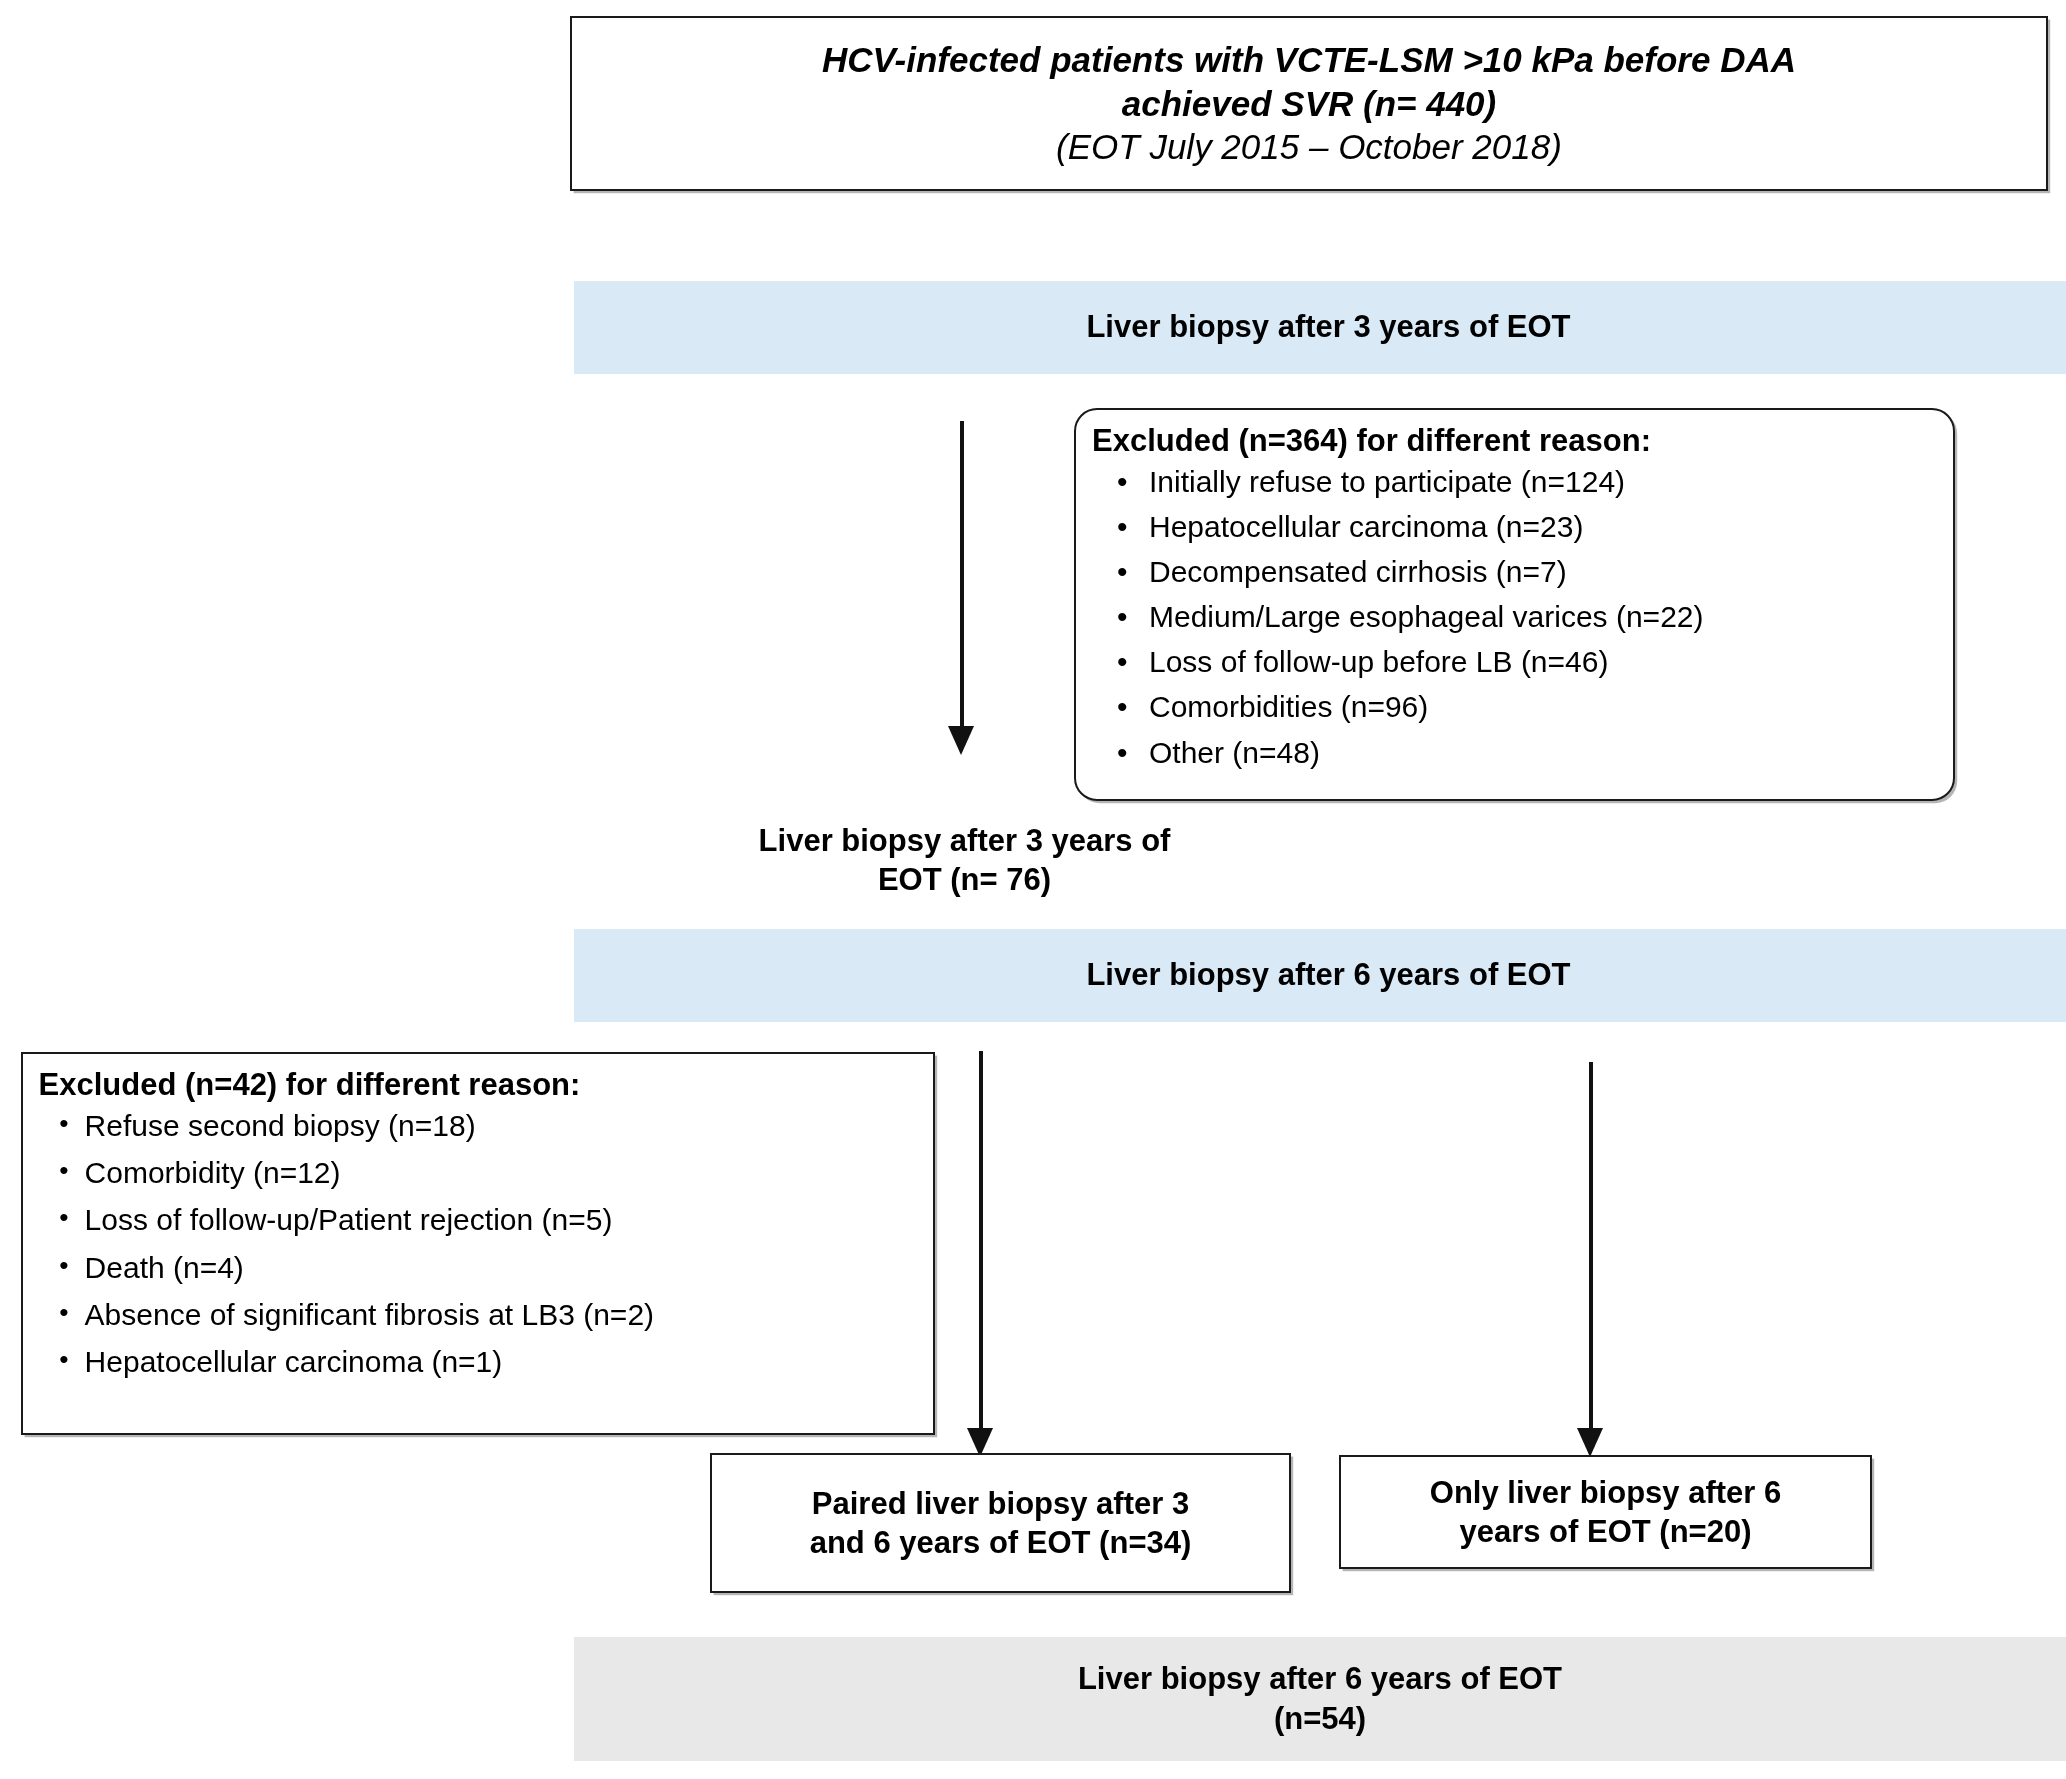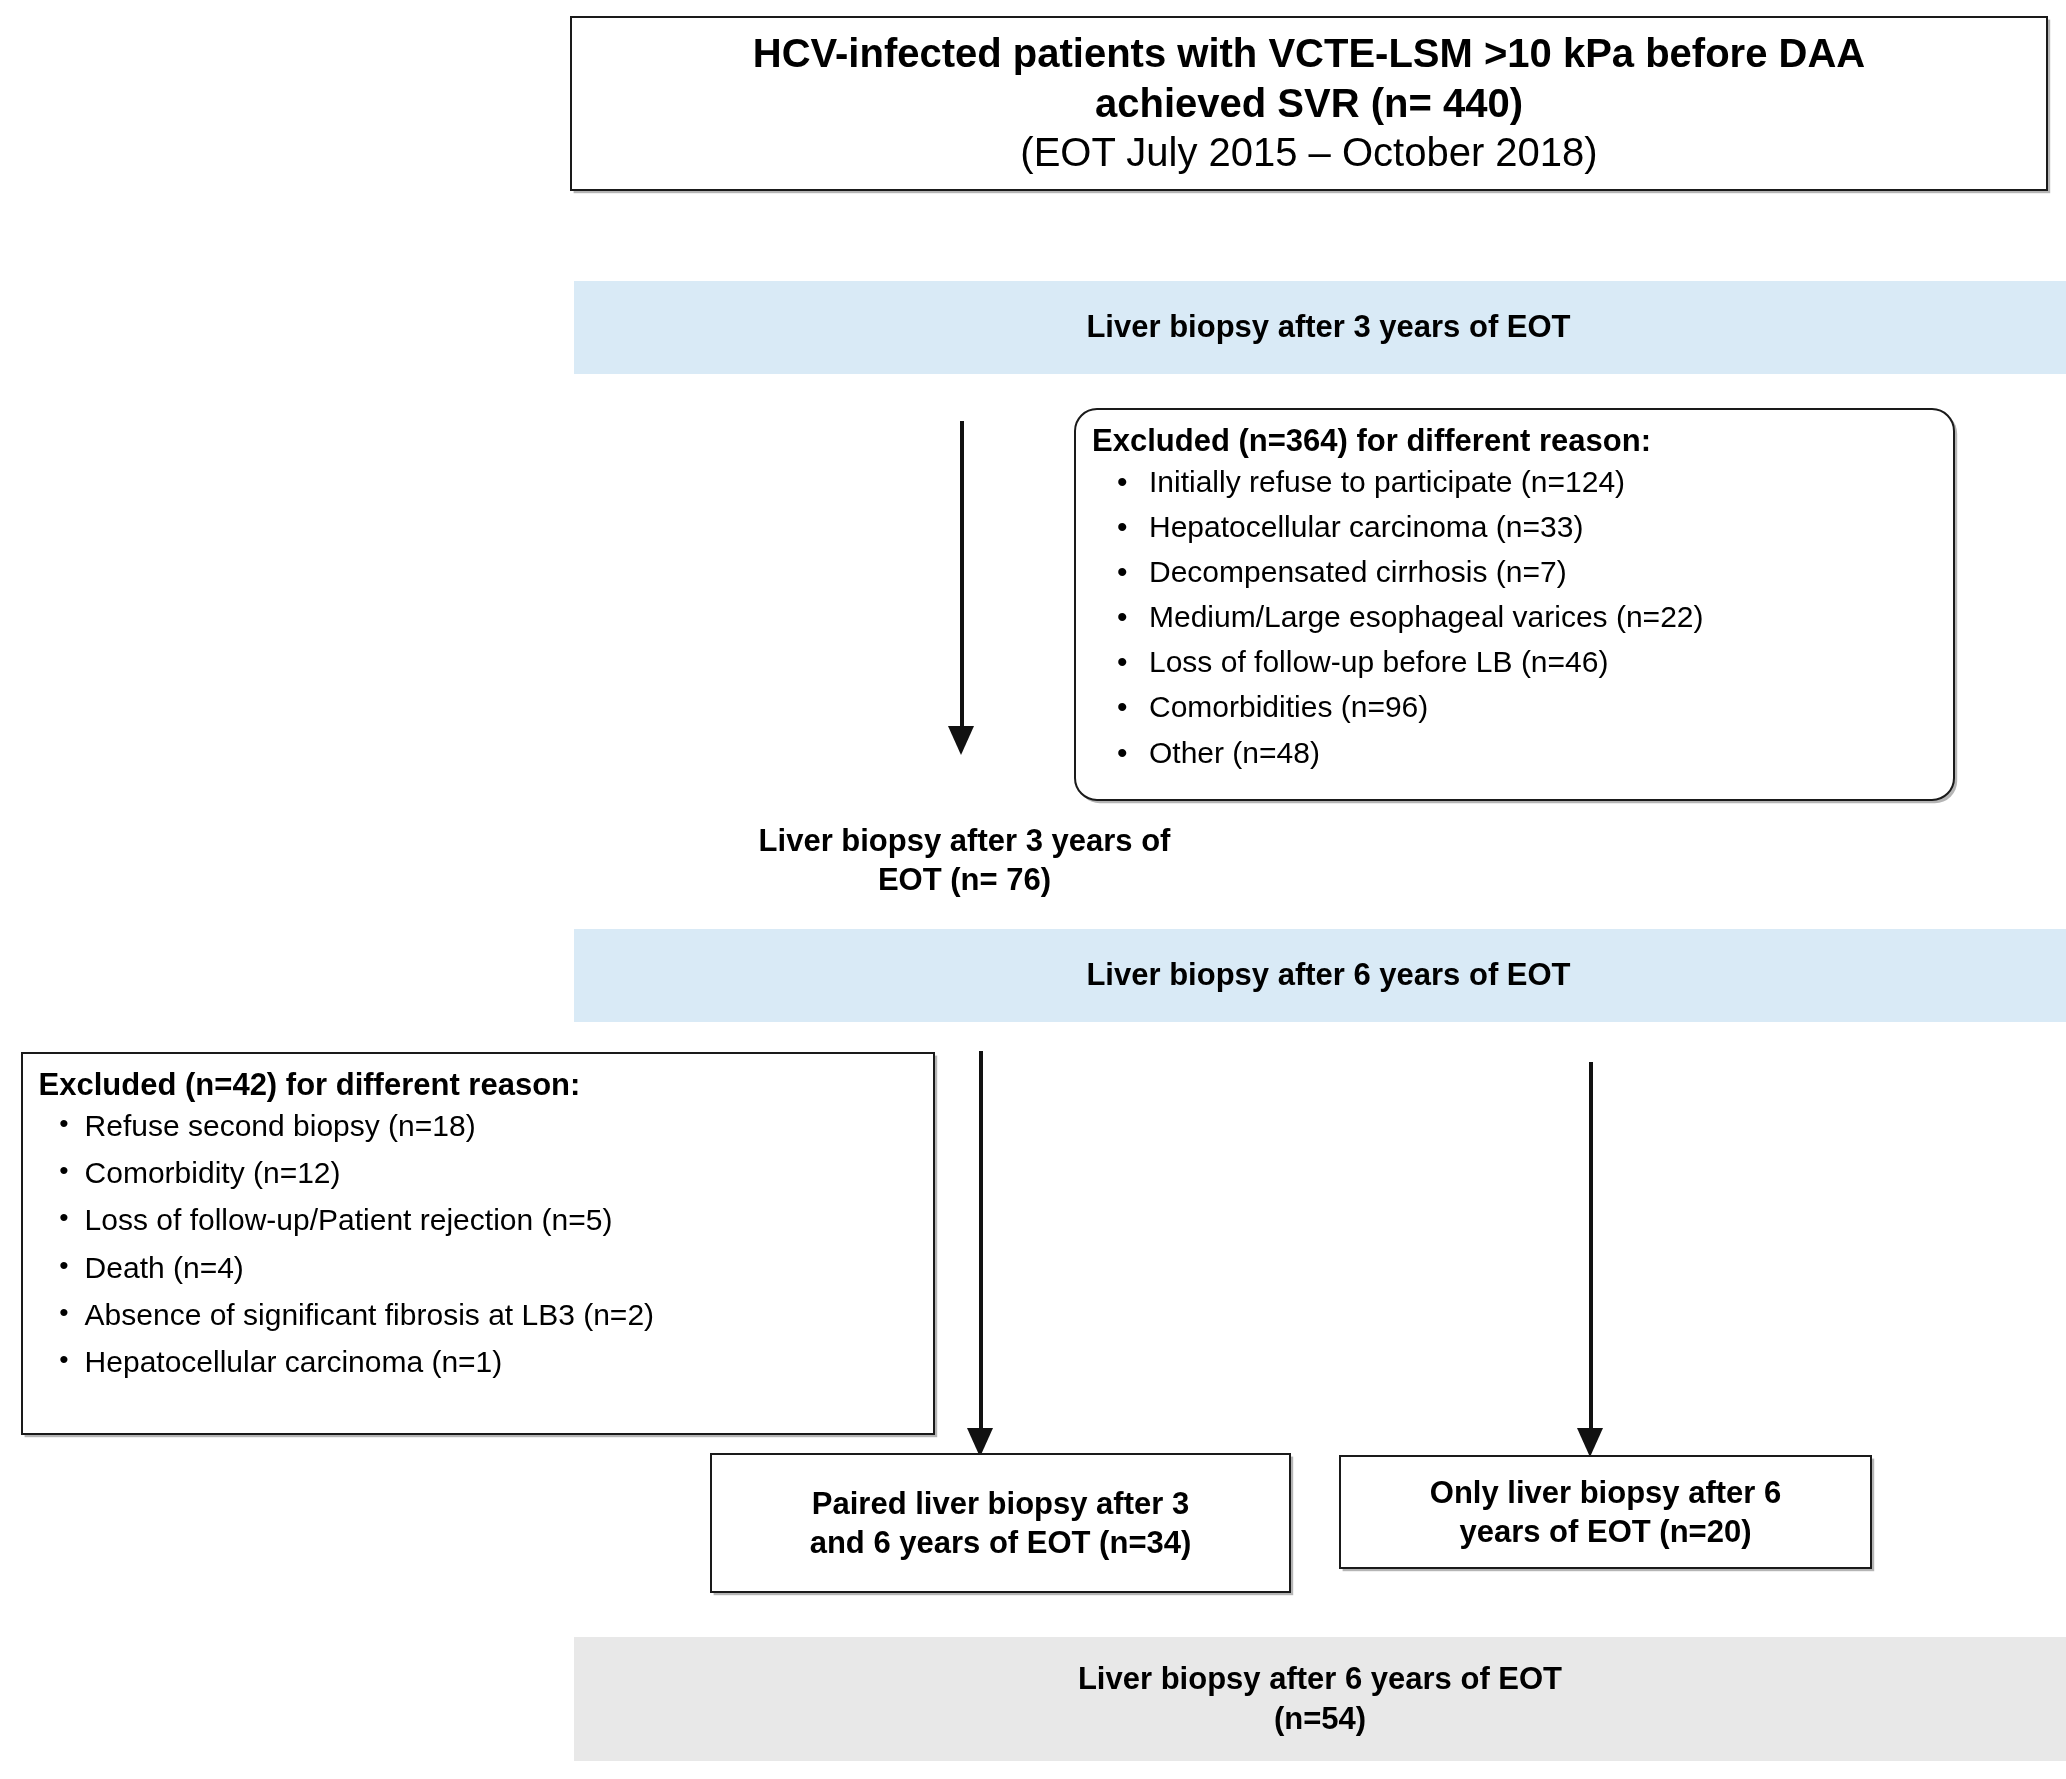--- a/index.html
+++ b/index.html
@@ -40,22 +40,23 @@
     display: flex;
     align-items: center;
     justify-content: center;
     text-align: center;
   }
   .banner.blue  { background: #d9eaf6; padding-left: 17px; }
   .banner.gray  { background: #e8e8e8; }
 
   .title-text {
     font-weight: bold;
-    font-size: 40px;
+    font-size: 35px;
     line-height: 1.24;
+    font-style: italic;
   }
   .title-text .sub {
     font-weight: normal;
   }
 
   .banner-text {
     font-weight: bold;
     font-size: 31px;
     line-height: 1.3;
   }
@@ -153,21 +154,21 @@
 
   <div class="arrow" style="left:960px; top:421px; width:3.7px; height:335px;">
     <div class="shaft" style="height:308px;"></div>
     <div class="head" style="top:305px;"></div>
   </div>
 
   <div class="node boxed exc" style="left:1074px; top:408px; width:881px; height:393px;border-radius:23px;">
     <div class="exc-head">Excluded (n=364) for different reason:</div>
     <ul>
       <li><span class="bullet">•</span><span>Initially refuse to participate (n=124)</span></li>
-      <li><span class="bullet">•</span><span>Hepatocellular carcinoma (n=33)</span></li>
+      <li><span class="bullet">•</span><span>Hepatocellular carcinoma (n=23)</span></li>
       <li><span class="bullet">•</span><span>Decompensated cirrhosis (n=7)</span></li>
       <li><span class="bullet">•</span><span>Medium/Large esophageal varices (n=22)</span></li>
       <li><span class="bullet">•</span><span>Loss of follow-up before LB (n=46)</span></li>
       <li><span class="bullet">•</span><span>Comorbidities (n=96)</span></li>
       <li><span class="bullet">•</span><span>Other (n=48)</span></li>
     </ul>
   </div>
 
   <div class="nodeplain" style="left:648px; top:821px; width:633px;">
     <span>Liver biopsy after 3 years of</span><br>

